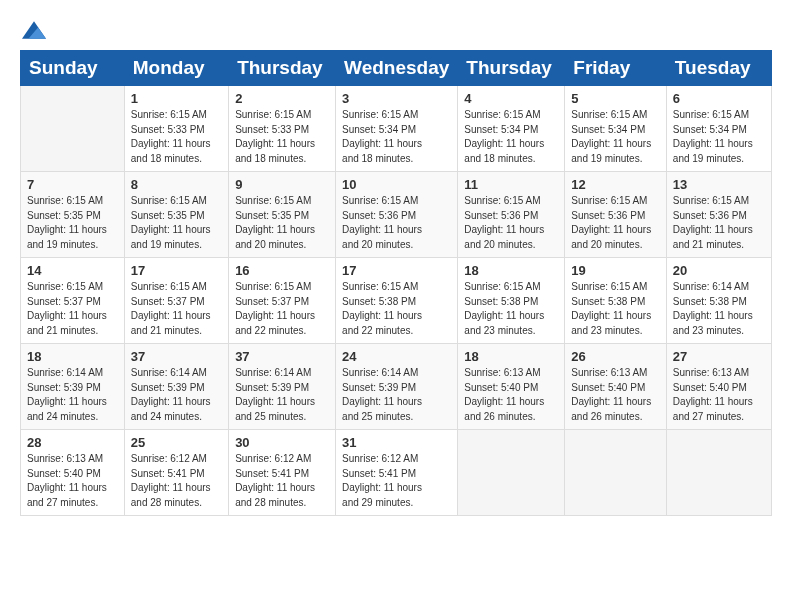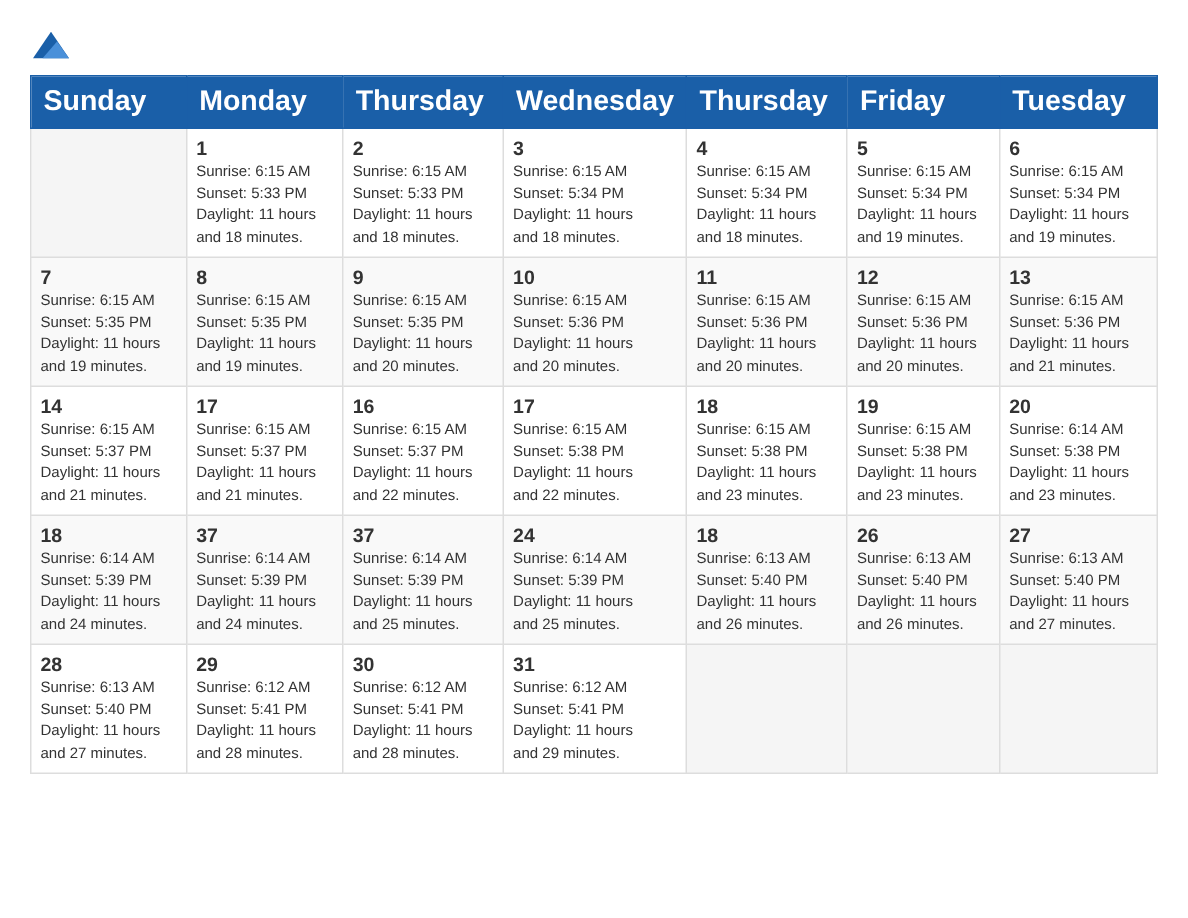--- a/index.html
+++ b/index.html
@@ -330,21 +330,21 @@
       </tr>
       <tr>
         <td>
           <span class="day-num">28</span>
           <div class="day-info" style="white-space: pre-line;">Sunrise: 6:13 AM
 Sunset: 5:40 PM
 Daylight: 11 hours
 and 27 minutes.</div>
         </td>
         <td>
-          <span class="day-num">29</span>
+          <span class="day-num">25</span>
           <div class="day-info" style="white-space: pre-line;">Sunrise: 6:12 AM
 Sunset: 5:41 PM
 Daylight: 11 hours
 and 28 minutes.</div>
         </td>
         <td>
           <span class="day-num">30</span>
           <div class="day-info" style="white-space: pre-line;">Sunrise: 6:12 AM
 Sunset: 5:41 PM
 Daylight: 11 hours

